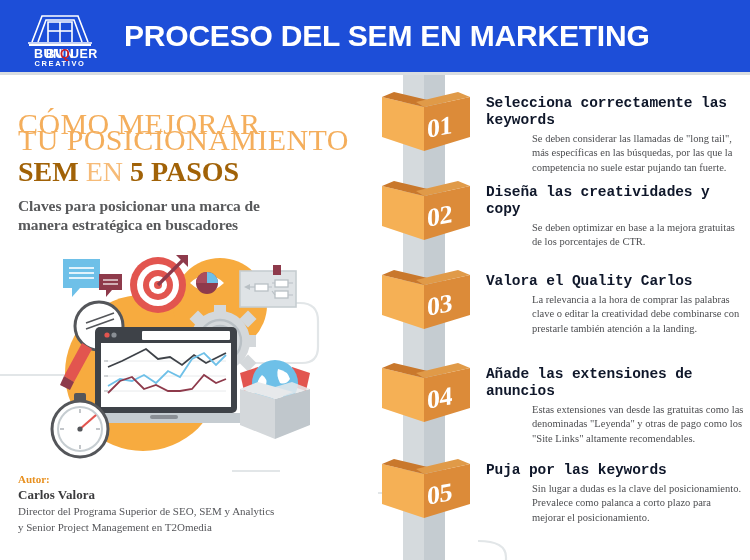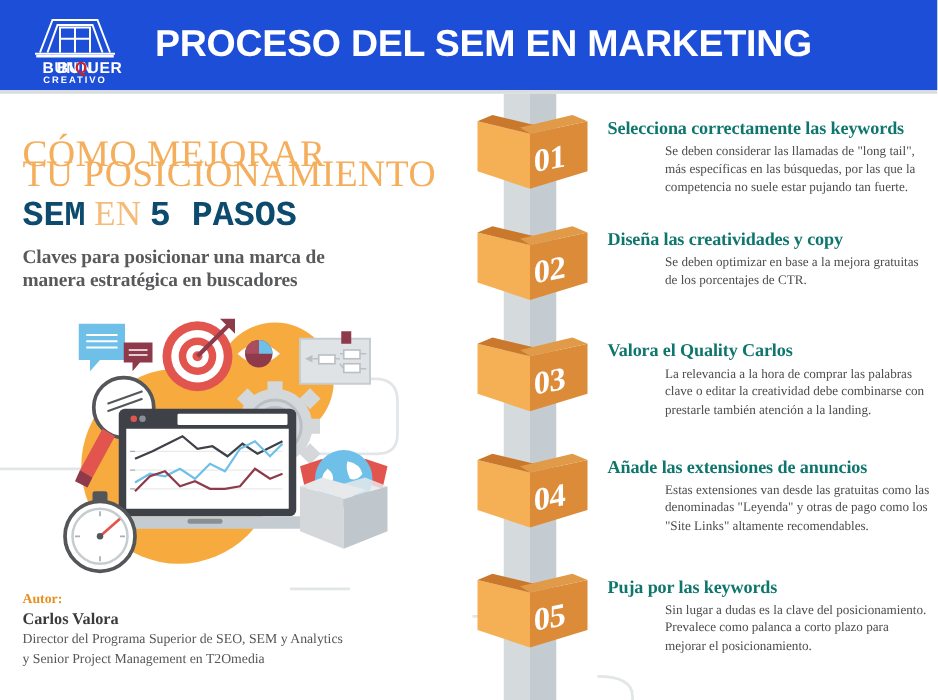--- a/index.html
+++ b/index.html
@@ -72,21 +72,21 @@
   .lead-2 { position: absolute; left: 18px; top: 49px; }
 
   .lead-3 {
     position: absolute; left: 18px; top: 82px;
     font-family: "Liberation Serif", serif;
     font-size: 28px;
     line-height: 1.05;
     white-space: nowrap;
     color: #f4ae5c;
   }
-  .lead-3 .strong { font-weight: bold; color: #0c4a6e; font-family: Liberation Mono, monospace; }
+  .lead-3 .strong { font-weight: bold; color: #a16207; }
   .lead-3 .light  { font-weight: normal; color: #f6bb78; }
 
   .sub-line {
     position: absolute; left: 18px;
     font-family: "Liberation Serif", serif;
     font-weight: bold;
     font-size: 15.5px;
     color: #58595b;
     letter-spacing: -0.1px;
     white-space: nowrap;
@@ -187,25 +187,25 @@
     letter-spacing: -0.5px;
     transform: skewY(-11deg);
   }
 
   .step-body {
     position: absolute;
     left: 108px; top: 6px;
     width: 258px;
   }
   .step-title {
-    font-family: Liberation Serif, serif;
+    font-family: Liberation Mono, monospace;
     font-weight: bold;
     font-size: 14.5px;
     line-height: 1.18;
-    color: #0f766e;
+    color: #0f172a;
     letter-spacing: -0.1px;
   }
   .step-desc {
     margin-top: 3px;
     font-family: "Liberation Serif", serif;
     font-size: 10.5px;
     line-height: 1.36;
     color: #4c4d50;
     margin-left: 46px;
   }

